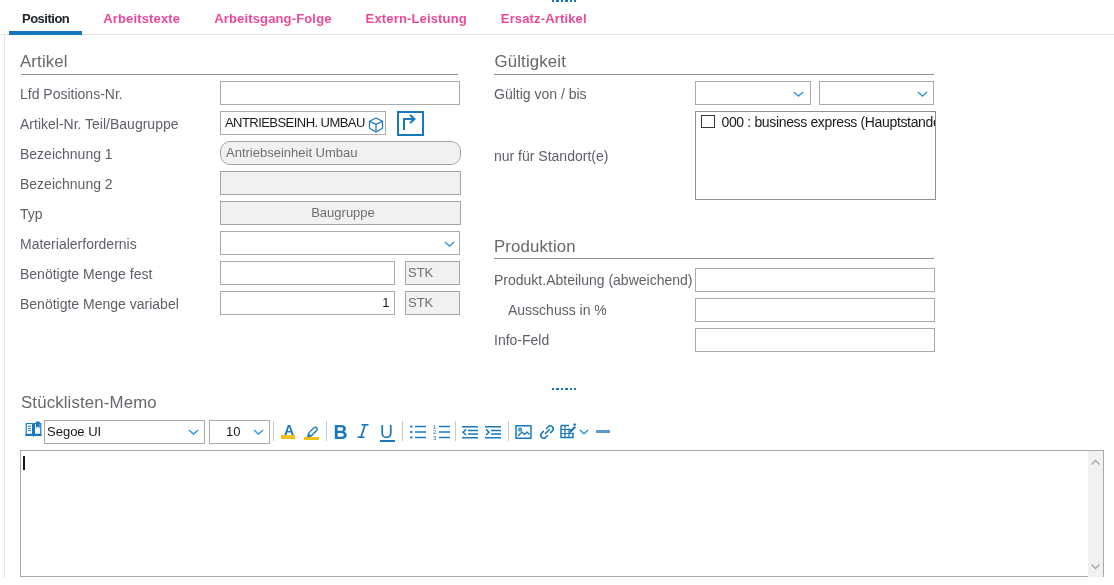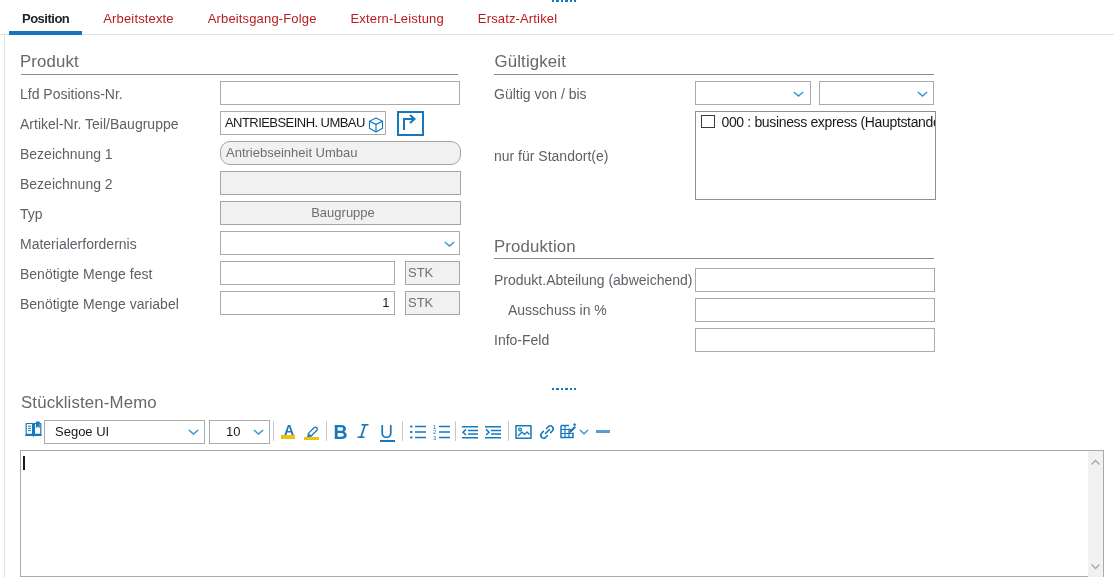--- a/index.html
+++ b/index.html
@@ -40,21 +40,21 @@
     </div>
 
   <div class="abs" style="left:0;top:0;width:1114px;height:35px;border-bottom:1px solid #e2e2e2;"></div>
   <div class="abs" id="tabs" style="left:9px;top:0;height:35px;font-size:13px;white-space:nowrap;">
     <span class="tab" id="tab-active">Position</span><span class="tab">Arbeitstexte</span><span class="tab">Arbeitsgang-Folge</span><span class="tab">Extern-Leistung</span><span class="tab">Ersatz-Artikel</span>
   </div>
   <div class="abs" style="left:9px;top:31px;width:73px;height:4px;background:#1277bd;"></div>
 
   <div class="abs" style="left:4px;top:35px;width:1px;height:543px;background:#e2e2e2;"></div>
 
-  <div class="hdr" style="left:20px;top:52px;">Produkt</div>
+  <div class="hdr" style="left:20px;top:52px;">Artikel</div>
   <div class="hline" style="left:21px;top:74px;width:437px;"></div>
 
   <div class="lbl" style="left:20px;top:86px;">Lfd Positions-Nr.</div>
   <div class="inp" style="left:220px;top:81px;width:240px;"></div>
 
   <div class="lbl" style="left:20px;top:116px;">Artikel-Nr. Teil/Baugruppe</div>
   <div class="inp itx" style="left:220px;top:111px;width:166px;letter-spacing:-0.55px;padding-left:4px;">ANTRIEBSEINH. UMBAU</div>
   <svg id="icube" width="16" height="16" viewBox="0 0 16 16" style="left:368px;top:117px;">
       <path d="M8,1 L14.5,4.2 L14.5,11.3 L8,15 L1.5,11.3 L1.5,4.2 Z" fill="none" stroke="#1878bc" stroke-width="1.2" stroke-linejoin="round"></path>
       <path d="M1.5,4.2 L8,7.4 L14.5,4.2" fill="none" stroke="#1878bc" stroke-width="1.2" stroke-linejoin="round"></path>
@@ -124,21 +124,21 @@
 
   <svg id="ibook" width="18" height="18" viewBox="0 0 18 18" style="left:25px;top:422px;">
       <path d="M1.2,1.5 L7.6,1.5 L7.6,12.3 L1.2,12.3 Z" fill="none" stroke="#1878bc" stroke-width="1.2" stroke-linejoin="round"></path>
       <path d="M9.4,1.5 L15.8,1.5 L15.8,12.3 L9.4,12.3 Z" fill="none" stroke="#1878bc" stroke-width="1.2" stroke-linejoin="round"></path>
       <path d="M8.5,1.2 L8.5,13.4" fill="none" stroke="#1878bc" stroke-width="1.7"></path>
       <path d="M0.2,13.3 L16.8,13.3" fill="none" stroke="#1878bc" stroke-width="1.4"></path>
       <path d="M3,4.2 L6,4.2 M3,6.4 L6,6.4 M3,8.6 L6,8.6" fill="none" stroke="#1878bc" stroke-width="1"></path>
       <path d="M10.9,-0.5 L14.7,-0.5 L14.7,6.3 L12.8,4.6 L10.9,6.3 Z" fill="#1878bc" stroke="none"></path>
       <path d="M7.2,13.3 L9.8,13.3 L8.5,14.9 Z" fill="#1878bc" stroke="none"></path>
     </svg>
-  <div class="inp itx" style="left:44px;top:420px;width:161px;padding-left:10px;">Segoe UI</div>
+  <div class="inp itx" style="left:44px;top:420px;width:161px;padding-left:2px;">Segoe UI</div>
   <svg class="chev" width="11" height="6" viewBox="0 0 13 7" style="left:188px;top:428.5px;">
       <path d="M1,1 L6.5,6 L12,1" fill="none" stroke="#2e96d3" stroke-width="1.6"></path>
     </svg>
   <div class="inp itx" style="left:209px;top:420px;width:61px;padding-left:16px;">10</div>
   <svg class="chev" width="11" height="6" viewBox="0 0 13 7" style="left:253px;top:428.5px;">
       <path d="M1,1 L6.5,6 L12,1" fill="none" stroke="#2e96d3" stroke-width="1.6"></path>
     </svg>
 
   <div class="sep" style="left:273px;"></div>
   <div class="abs" style="left:282px;top:422px;width:14px;text-align:center;font-size:14px;font-weight:bold;color:#1878bc;">A</div>
@@ -210,15 +210,15 @@
         <path d="M0.5,4.5 L4.5,0.5 L8.5,4.5" fill="none" stroke="#a6a6a6" stroke-width="1.3"></path>
       </svg>
     <svg class="schev" width="9" height="5" viewBox="0 0 9 5" style="right:3px;bottom:7px;transform:scaleY(-1);">
         <path d="M0.5,4.5 L4.5,0.5 L8.5,4.5" fill="none" stroke="#a6a6a6" stroke-width="1.3"></path>
       </svg>
   </div>
 
 </div>
 
 <style>
-  .tab { display:inline-block; padding:0 13px; margin-right:8px; line-height:38px; letter-spacing:0.15px; color:#b91c1c; }
+  .tab { display:inline-block; padding:0 13px; margin-right:8px; line-height:38px; letter-spacing:0.15px; color:#ec4899;font-weight:bold; }
   #tab-active { color:#20262b; font-weight:bold; letter-spacing:-0.5px; }
 </style>
 
 </body></html>

